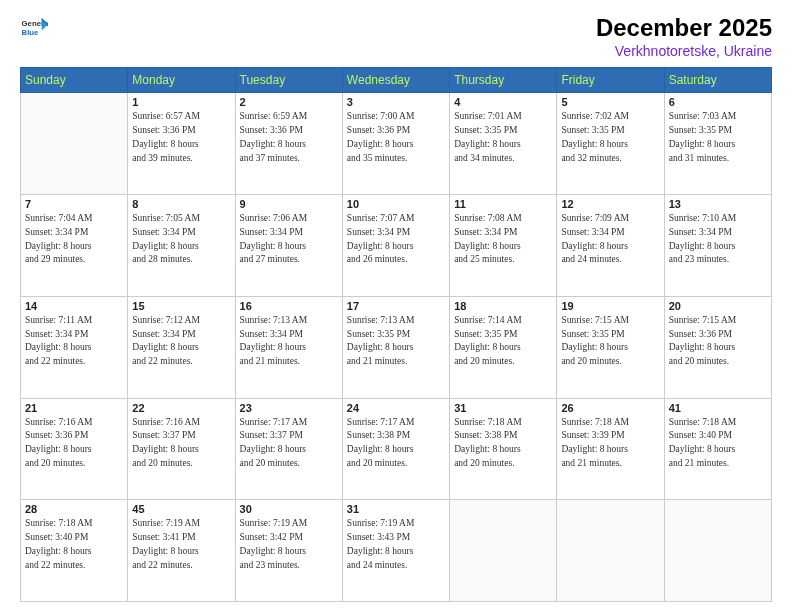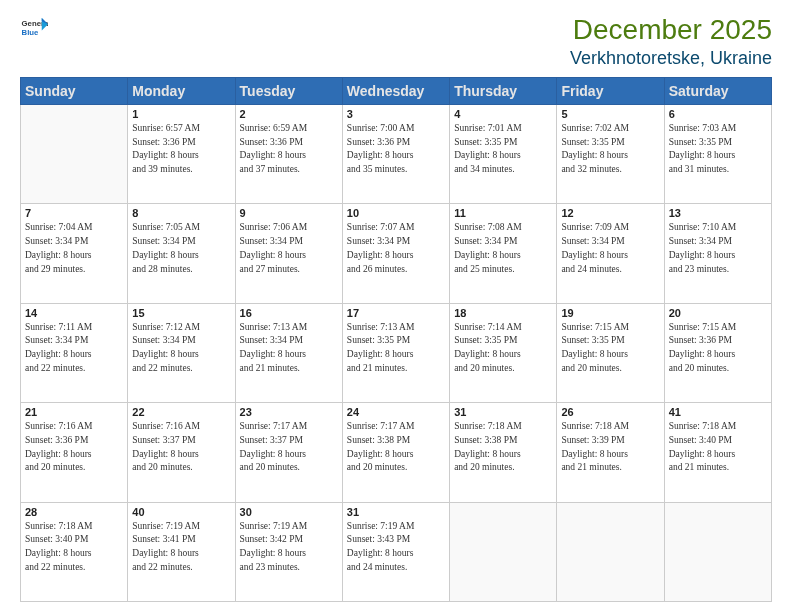--- a/index.html
+++ b/index.html
@@ -29,42 +29,42 @@
       gap: 4px;
     }
     .logo-icon {
       width: 28px;
       height: 28px;
     }
     .title-block {
       text-align: right;
     }
     .main-title {
-      font-size: 28px;
-      font-weight: normal;
-      color: #4d7c0f;
+      font-size: 24px;
+      font-weight: bold;
+      color: #000000;
       line-height: 1.1;
     }
     .subtitle {
-      font-size: 18px;
-      color: #0c4a6e;
+      font-size: 14px;
+      color: #6d28d9;
       margin-top: 2px;
     }
     .calendar {
       flex: 1;
       border: 1px solid #ccc;
       border-collapse: collapse;
       width: 100%;
       table-layout: fixed;
     }
     .calendar th {
       background: #2e6db4;
-      color: #e5e5e5;
-      font-size: 14px;
-      font-weight: bold;
+      color: #bef264;
+      font-size: 12px;
+      font-weight: normal;
       padding: 5px 4px;
       text-align: left;
       border: 1px solid #2a5fa0;
     }
     .calendar td {
       border: 1px solid #ccc;
       vertical-align: top;
       padding: 3px 4px;
       font-size: 10px;
       color: #333;
@@ -245,21 +245,21 @@
             <span class="day-num">41</span>
             <div class="day-info">Sunrise: 7:18 AM<br>Sunset: 3:40 PM<br>Daylight: 8 hours<br>and 21 minutes.</div>
           </td>
         </tr>
         <tr>
           <td>
             <span class="day-num">28</span>
             <div class="day-info">Sunrise: 7:18 AM<br>Sunset: 3:40 PM<br>Daylight: 8 hours<br>and 22 minutes.</div>
           </td>
           <td>
-            <span class="day-num">40</span>
+            <span class="day-num">45</span>
             <div class="day-info">Sunrise: 7:19 AM<br>Sunset: 3:41 PM<br>Daylight: 8 hours<br>and 22 minutes.</div>
           </td>
           <td>
             <span class="day-num">30</span>
             <div class="day-info">Sunrise: 7:19 AM<br>Sunset: 3:42 PM<br>Daylight: 8 hours<br>and 23 minutes.</div>
           </td>
           <td>
             <span class="day-num">31</span>
             <div class="day-info">Sunrise: 7:19 AM<br>Sunset: 3:43 PM<br>Daylight: 8 hours<br>and 24 minutes.</div>
           </td>

